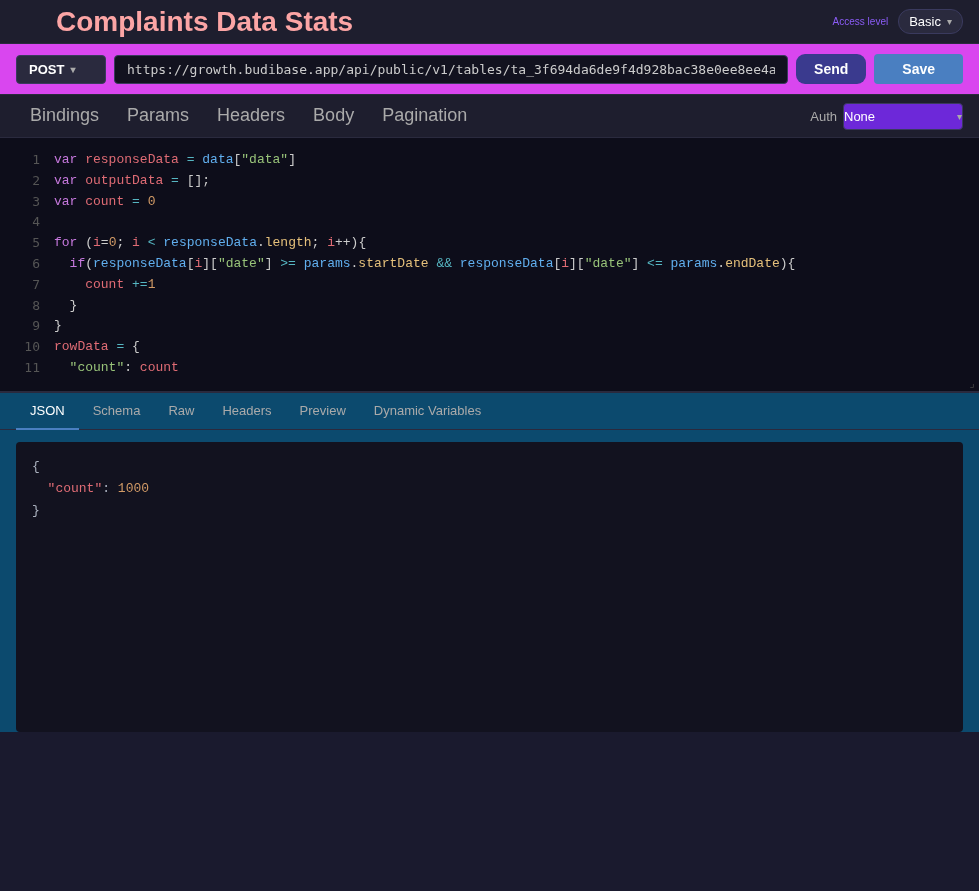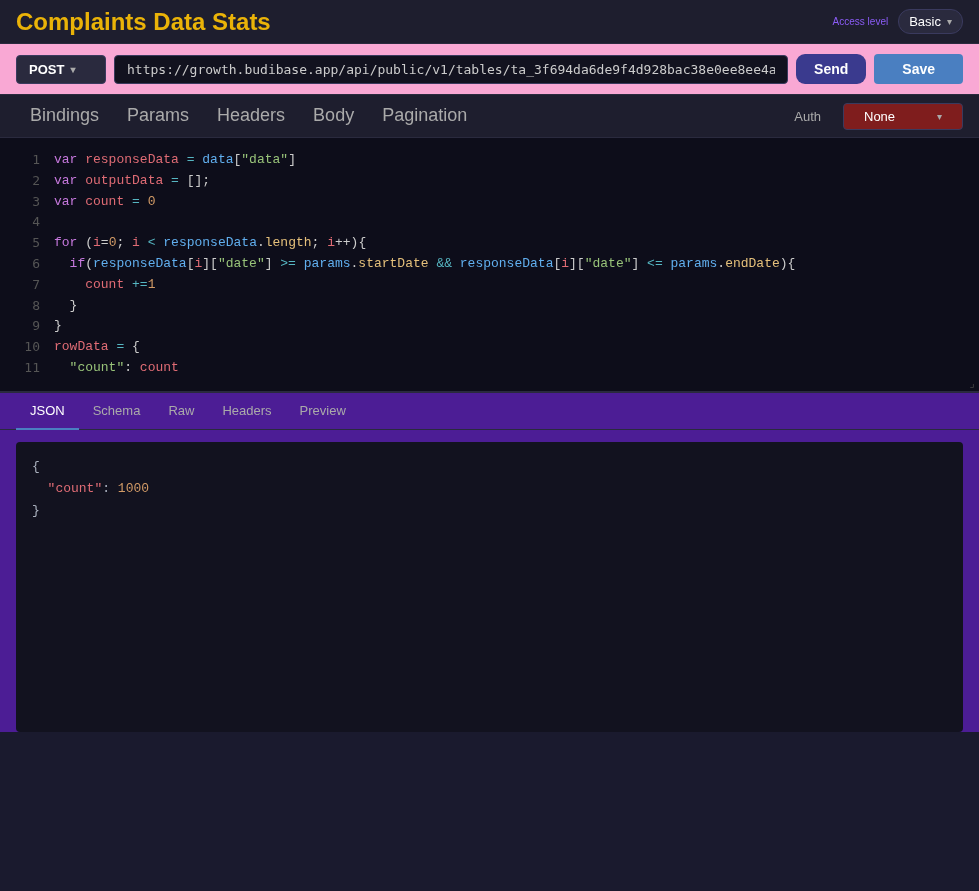--- a/index.html
+++ b/index.html
@@ -17,23 +17,24 @@
     .header {
       background: #1e1e2e;
       padding: 10px 16px;
       display: flex;
       align-items: center;
       justify-content: space-between;
       border-bottom: 1px solid #2a2a3e;
       height: 44px;
     }
     .header-title {
-      font-size: 24px;
+      font-size: 28px;
       font-weight: 700;
-      color: #eab308;
+      color: #fca5a5;
+      margin-left: 40px;
     }
     .header-right {
       display: flex;
       align-items: center;
       gap: 10px;
     }
     .access-level-label {
       color: #8b5cf6;
       font-size: 10px;
     }
@@ -49,21 +50,21 @@
       cursor: pointer;
       font-size: 13px;
     }
     .access-dropdown .chevron {
       font-size: 10px;
       color: #aaa;
     }
 
     
     .url-bar-area {
-      background: #f9a8d4;
+      background: #d946ef;
       padding: 10px 16px;
       display: flex;
       align-items: center;
       gap: 8px;
       border-bottom: 1px solid #2a2a3e;
     }
     .method-dropdown {
       background: #2a2a3e;
       border: 1px solid #3a3a5e;
       border-radius: 4px;
@@ -133,32 +134,32 @@
       border-bottom: 2px solid transparent;
       margin-bottom: -1px;
     }
     .tab.active {
       color: #fff;
       border-bottom: 2px solid #4a7fc1;
     }
     .tabs-right {
       display: flex;
       align-items: center;
-      gap: 22px;
+      gap: 6px;
     }
     .auth-label {
       color: #aaa;
       font-size: 13px;
     }
     .auth-dropdown {
-      background: #7f1d1d;
+      background: #6d28d9;
       border: 1px solid #3a3a5e;
       border-radius: 4px;
       color: #fff;
-      padding: 5px 20px;
+      padding: 5px 0;
       display: flex;
       align-items: center;
       gap: 8px;
       cursor: pointer;
       font-size: 13px;
       min-width: 120px;
       text-align: right;
     }
     .auth-dropdown .chevron {
       font-size: 10px;
@@ -221,21 +222,21 @@
     }
 
     
     .separator {
       background: #2a2a3e;
       height: 1px;
     }
 
     
     .response-section {
-      background: #4c1d95;
+      background: #0c4a6e;
     }
 
     
     .response-tabs-area {
       padding: 0 16px;
       display: flex;
       align-items: center;
       justify-content: space-between;
       border-bottom: 1px solid #2a2a3e;
     }
@@ -386,20 +387,21 @@
 
 <div class="response-section">
 
   <div class="response-tabs-area">
     <div class="response-tabs-left">
       <div class="response-tab active">JSON</div>
       <div class="response-tab">Schema</div>
       <div class="response-tab">Raw</div>
       <div class="response-tab">Headers</div>
       <div class="response-tab">Preview</div>
+      <div class="response-tab">Dynamic Variables</div>
     </div>
   </div>
 
   <div class="json-output">
     <div><span class="json-brace">{</span></div>
     <div><span class="json-key">&nbsp;&nbsp;"count"</span><span class="json-brace">: </span><span class="json-val">1000</span></div>
     <div><span class="json-brace">}</span></div>
   </div>
 </div>
 

